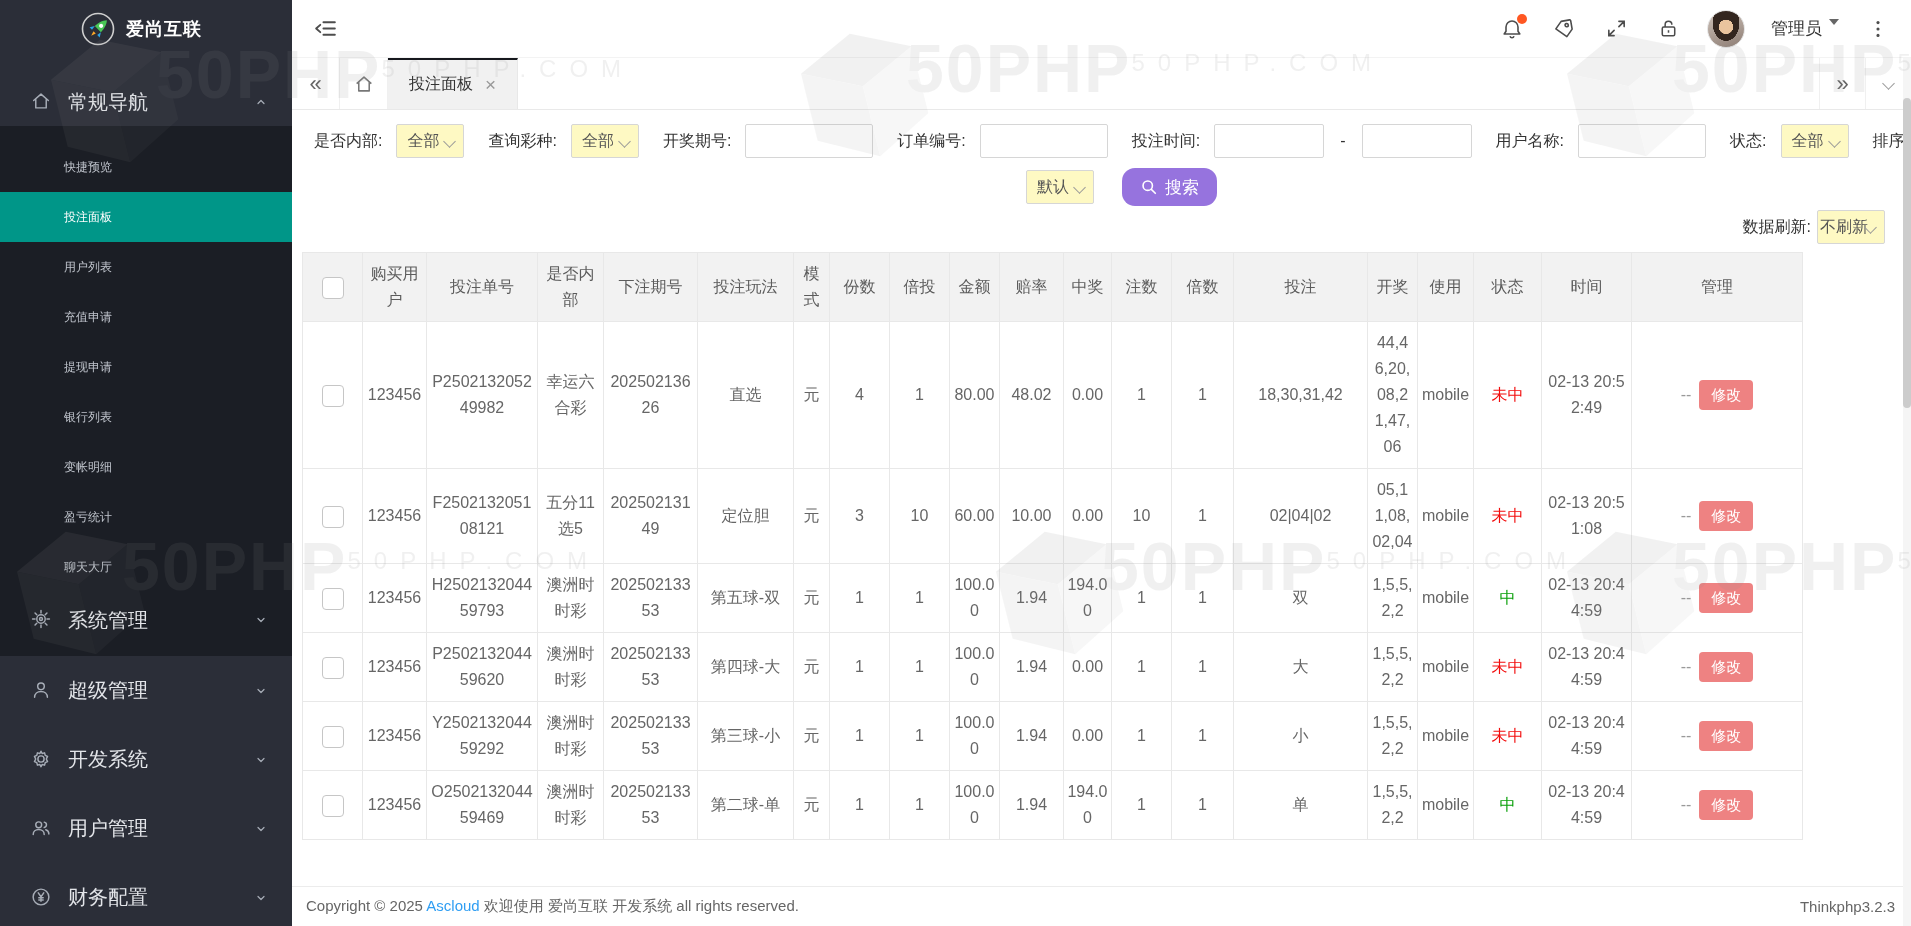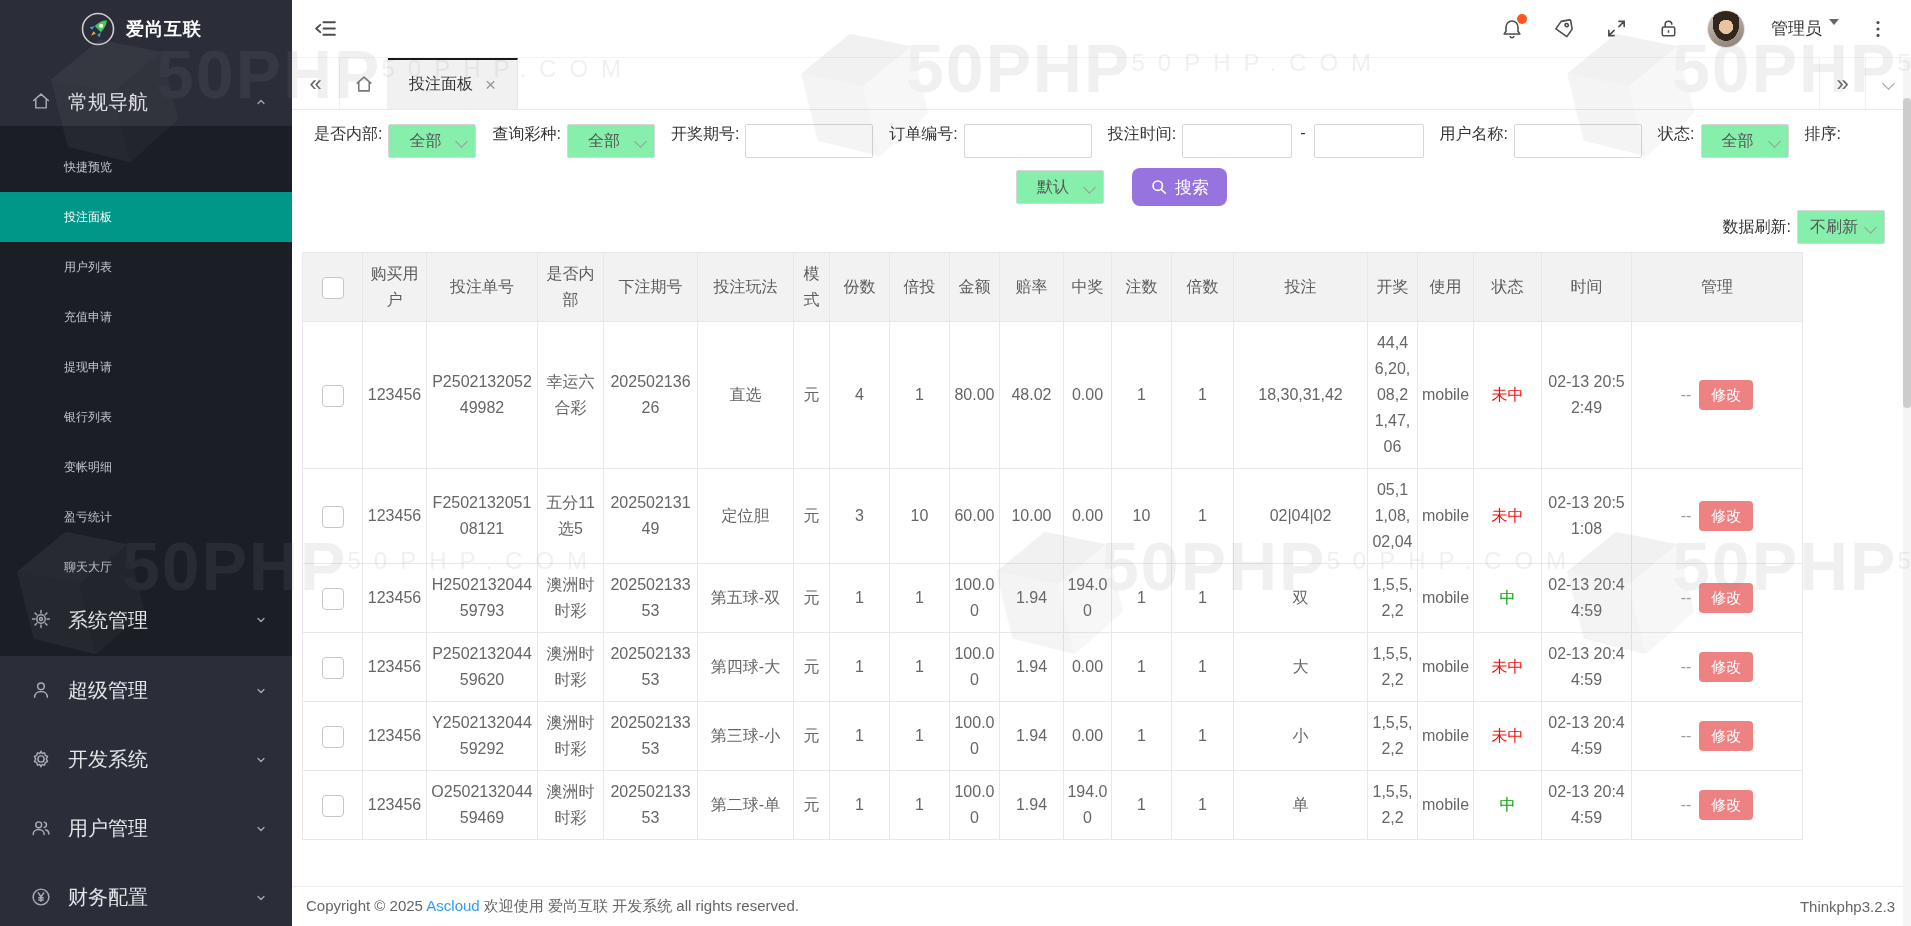--- a/index.html
+++ b/index.html
@@ -38,30 +38,30 @@
   .tabbar { position: absolute; left: 292px; top: 58px; right: 0; height: 52px; background: #fff; border-bottom: 1px solid #e9e9e9; display: flex; align-items: stretch; z-index: 3; }
   .tb-ctrl { width: 48px; display: flex; align-items: center; justify-content: center; color: #666; font-size: 22px; border-right: 1px solid #f0f0f0; cursor: pointer; }
   .tb-right { margin-left: auto; display: flex; }
   .tb-right .tb-ctrl { border-right: none; border-left: 1px solid #f0f0f0; width: 46px; }
   .tab { width: 130px; background: #f1f1f1; border-top: 2px solid #16181d; border-right: 1px solid #e8e8e8; display: flex; align-items: center; justify-content: center; gap: 12px; font-size: 16px; color: #333; cursor: pointer; }
   .tab .x { color: #999; font-size: 19px; cursor: pointer; }
   .chv { display: inline-block; width: 9px; height: 9px; border-right: 1.7px solid #999; border-bottom: 1.7px solid #999; transform: rotate(45deg); }
 
   
   .content { position: absolute; left: 292px; top: 110px; right: 0; bottom: 0; background: #fff; overflow: hidden; z-index: 1; }
-  .filters { display: flex; margin: 14px 0 0 6px; font-size: 16px; color: #333; white-space: nowrap; overflow: hidden; }
+  .filters { display: flex; align-items: center; margin: 14px 0 0 6px; font-size: 16px; color: #333; white-space: nowrap; overflow: hidden; gap: 8px; }
   .f-label { margin: 0 6px 0 16px; }
-  .sel { position: relative; width: 88px; height: 34px; border: 1px solid #d6d6d6; border-radius: 2px; background: #86efac; display: inline-flex; align-items: center; justify-content: center; color: #555; cursor: pointer; flex: 0 0 auto; font-size: 16px; }
+  .sel { position: relative; width: 68px; height: 34px; border: 1px solid #d6d6d6; border-radius: 2px; background: #fef9c3; display: inline-flex; align-items: center; justify-content: center; color: #555; cursor: pointer; flex: 0 0 auto; font-size: 16px; }
   .sel span { margin-right: 14px; }
   .sel .chv { position: absolute; right: 9px; top: 12px; }
   .inp { width: 128px; height: 34px; border: 1px solid #d6d6d6; border-radius: 2px; background: #fff; padding: 0 8px; font: 15px "Liberation Sans","DejaVu Sans",sans-serif; color: #333; flex: 0 0 auto; }
   .inp.date { width: 110px; }
   .rsep { margin: 0 8px; color: #333; }
   .toolbar { display: flex; justify-content: center; align-items: center; margin-top: 10px; gap: 28px; padding-left: 40px; }
-  .search-btn { display: inline-flex; align-items: center; gap: 7px; height: 38px; padding: 0 18px; border: none; border-radius: 8px; color: #fff; font-size: 17px; cursor: pointer; font-family: Liberation Mono, monospace; text-align: right; }
+  .search-btn { display: inline-flex; align-items: center; gap: 7px; height: 38px; padding: 0 18px; border: none; border-radius: 13px; color: #fff; font-size: 17px; cursor: pointer; font-family: Liberation Mono, monospace; text-align: right; }
   .refresh { display: flex; justify-content: flex-end; align-items: center; margin: 4px 26px 0 0; font-size: 16px; color: #333; }
 
   
   table { border-collapse: collapse; table-layout: fixed; width: 1500px; margin: 8px 0 0 10px; font-size: 16px; color: #666; }
   th, td { border: 1px solid #e8e8e8; text-align: center; word-break: break-all; line-height: 26px; padding: 8px 3px; }
   th { background: #f2f2f2; color: #5c5c5c; font-weight: normal; }
   .cb { display: inline-block; width: 22px; height: 22px; border: 1px solid #c6c6c6; border-radius: 4px; background: #fff; vertical-align: middle; cursor: pointer; }
   .dash { color: #999; margin-right: 8px; }
   .edit-btn { display: inline-block; padding: 4px 12px; border-radius: 4px; color: #fff; font-size: 15px; cursor: pointer; line-height: 22px; }
 

